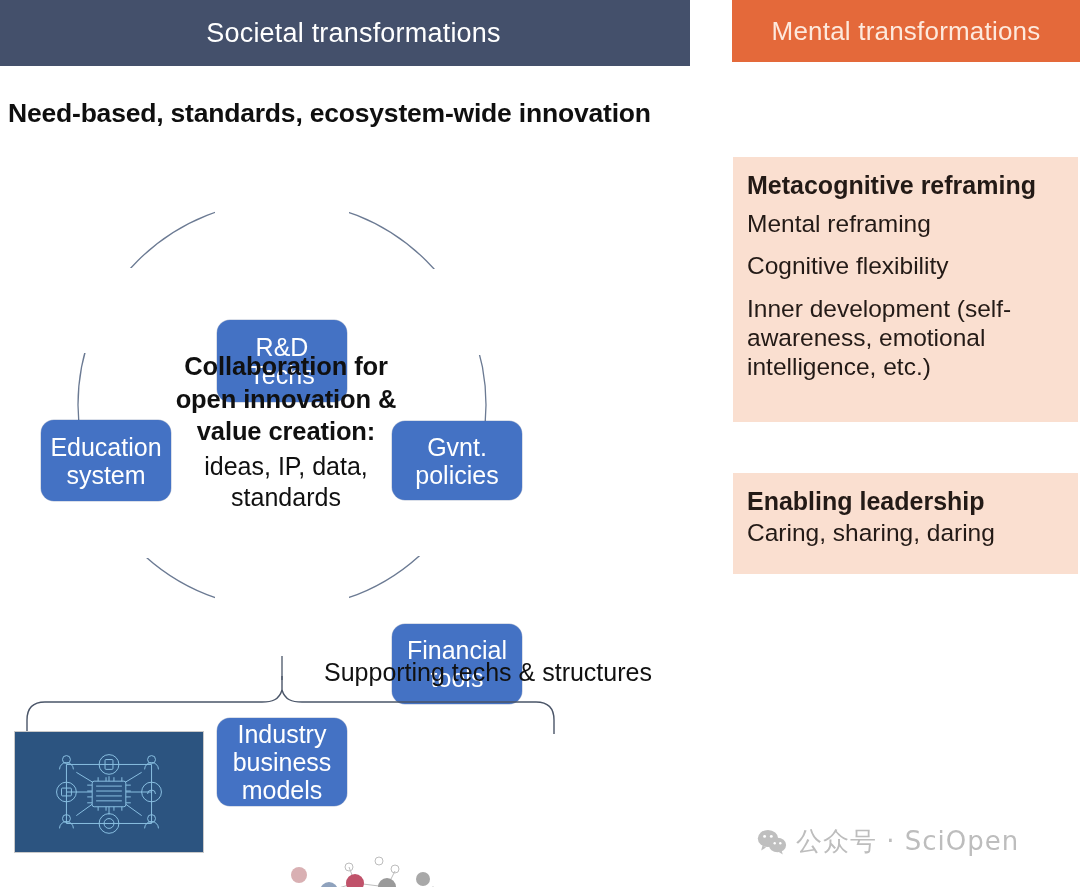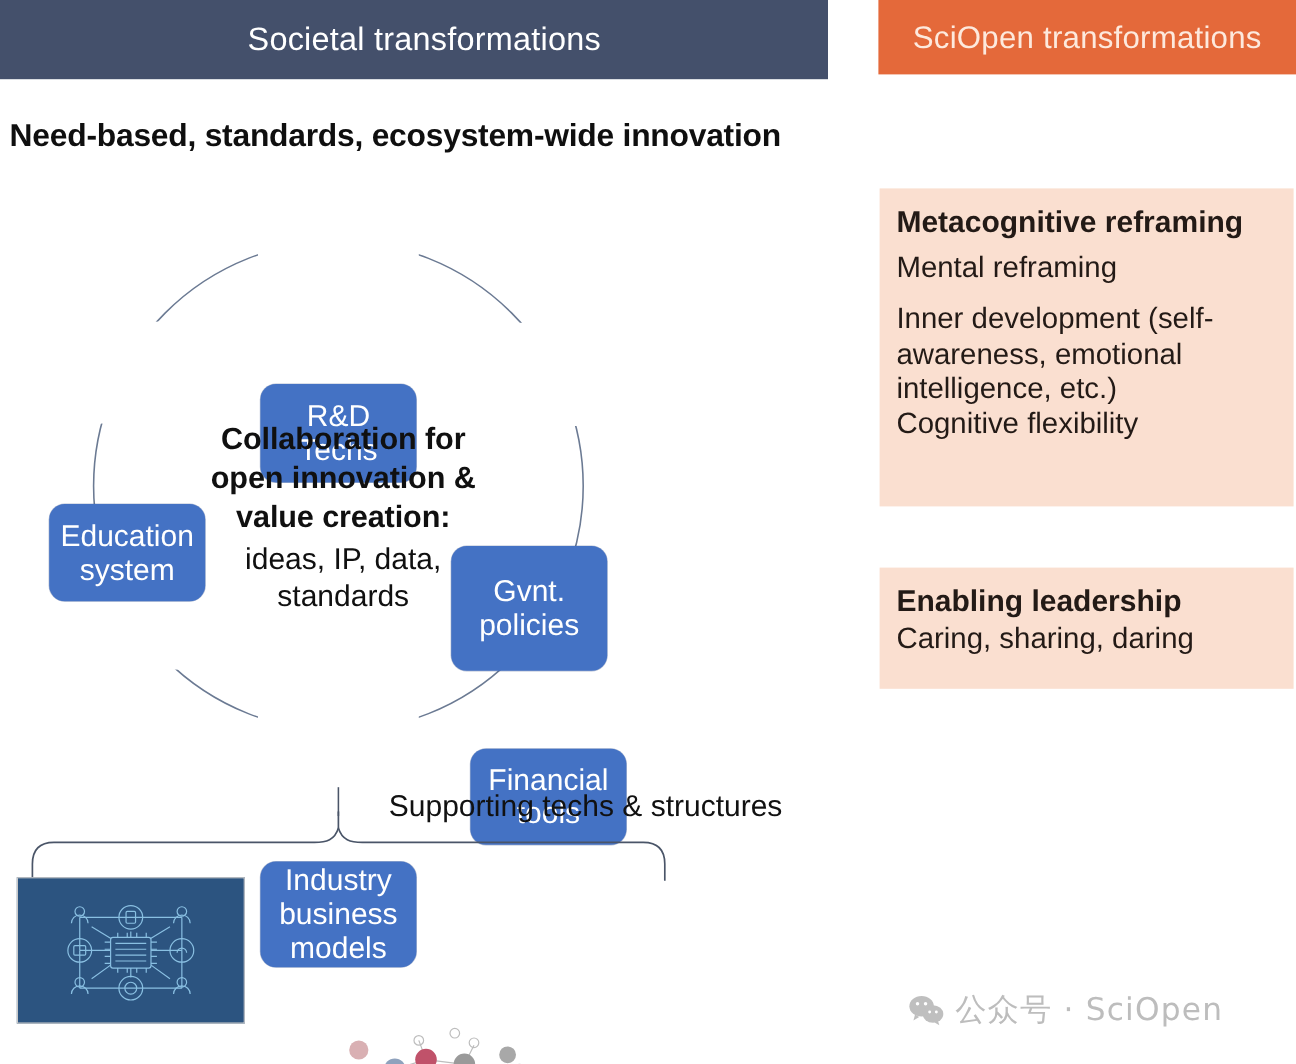--- a/index.html
+++ b/index.html
@@ -51,21 +51,21 @@
     border-radius:13px;
     color:#ffffff;
     display:flex;align-items:center;justify-content:center;
     text-align:center;
     line-height:1.12;
     font-size:25px;
     box-sizing:border-box;
     box-shadow:0 0 0 .5px rgba(40,70,130,.35);
   }
   #node-rd       {left:217px;top:170px;width:130px;height:82px;}
-  #node-gvnt     {left:376px;top:271px;width:130px;height:104px;margin-top:34px;}
+  #node-gvnt     {left:392px;top:271px;width:130px;height:79px;}
   #node-financial{left:392px;top:474px;width:130px;height:80px;}
   #node-industry {left:217px;top:568px;width:130px;height:88px;}
   #node-creative {left:41px;top:466px;width:130px;height:90px;}
   #node-education{left:41px;top:270px;width:130px;height:81px;}
 
   
   #center-text{
     position:absolute;left:138px;top:350px;width:296px;
     text-align:center;color:#101010;
   }
@@ -118,21 +118,21 @@
 </style>
 </head>
 <body>
 
 <div class="root">
 
   <div class="hdr" id="hdr-societal">
     <span class="hdr-txt">Societal transformations</span>
   </div>
   <div class="hdr" id="hdr-mental">
-    <span class="hdr-txt">SciOpen transformations</span>
+    <span class="hdr-txt">Mental transformations</span>
   </div>
 
   <div id="subtitle">Need-based, standards, ecosystem-wide innovation</div>
 
   <div id="diagram">
 
     <svg id="ringsvg" width="700" height="530" viewBox="0 0 700 530">
 
       <g fill="none" stroke="#6b7a93" stroke-width="1.3">
 
@@ -317,22 +317,22 @@
         <circle cx="206" cy="66" r="4"></circle>
           <circle cx="142" cy="8" r="4"></circle>
       </g>
     </svg>
     
   </div>
 
   <div class="panel" id="panel-meta">
     <div class="panel-title">Metacognitive reframing</div>
     <div class="panel-line">Mental reframing</div>
+    <div class="panel-line">Cognitive flexibility</div>
     <div class="panel-line tight">Inner development (self-awareness, emotional intelligence, etc.)</div>
-    <div class="panel-line">Cognitive flexibility</div>
   </div>
 
   <div class="panel" id="panel-lead">
     <div class="panel-title">Enabling leadership</div>
     <div class="panel-line tight">Caring, sharing, daring</div>
   </div>
 
   <div id="watermark">
     <svg width="30" height="26" viewBox="0 0 30 26">
       <g fill="#bfbfbf">

